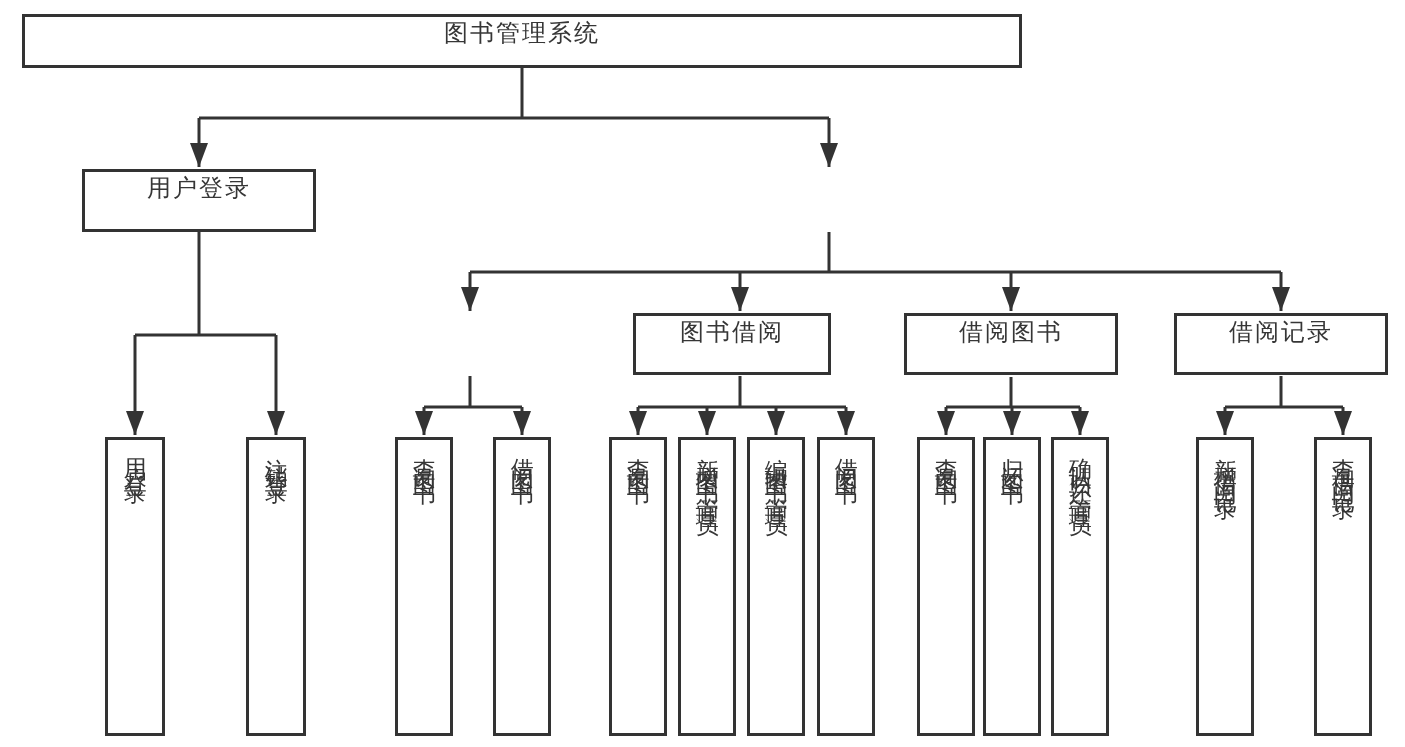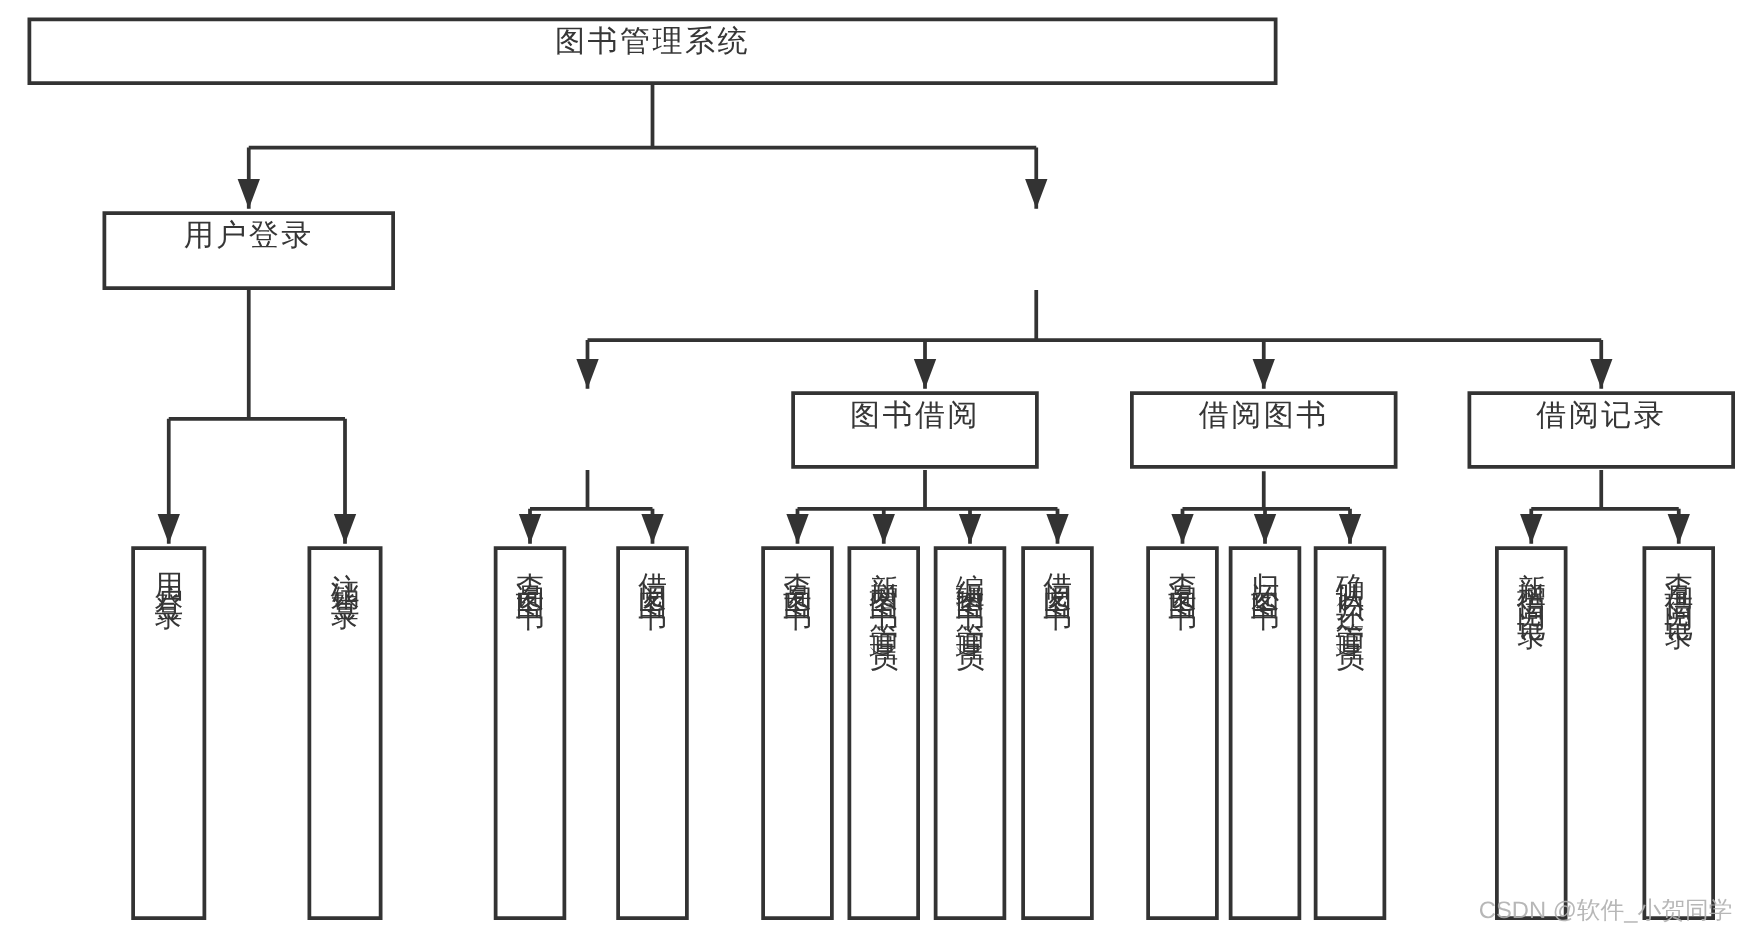--- a/index.html
+++ b/index.html
@@ -130,14 +130,13 @@
     <span class="label">确认归还（管理员）</span>
   </div>
 
   <div class="box v" style="left:1196px;top:437px;width:58px;height:299px">
     <span class="label">新增借阅记录</span>
   </div>
   <div class="box v" style="left:1314px;top:437px;width:58px;height:299px">
     <span class="label">查询借阅记录</span>
   </div>
 
-  <div class="watermark">CSDN @软件_小贺同学</div>
 </div>
 
 </body></html>

